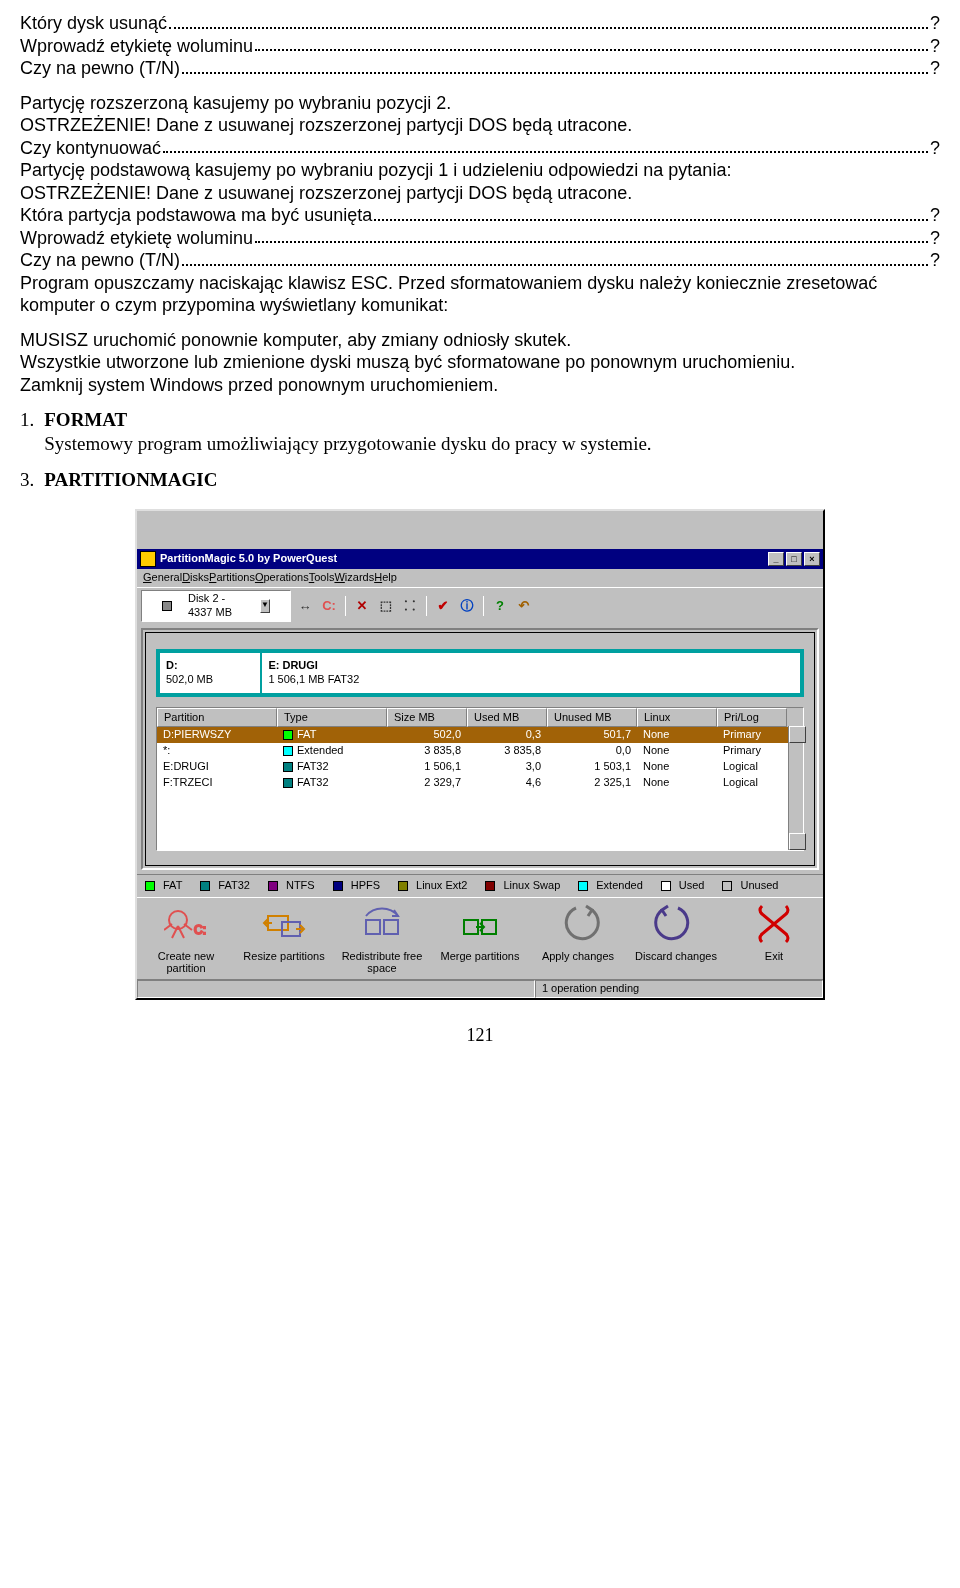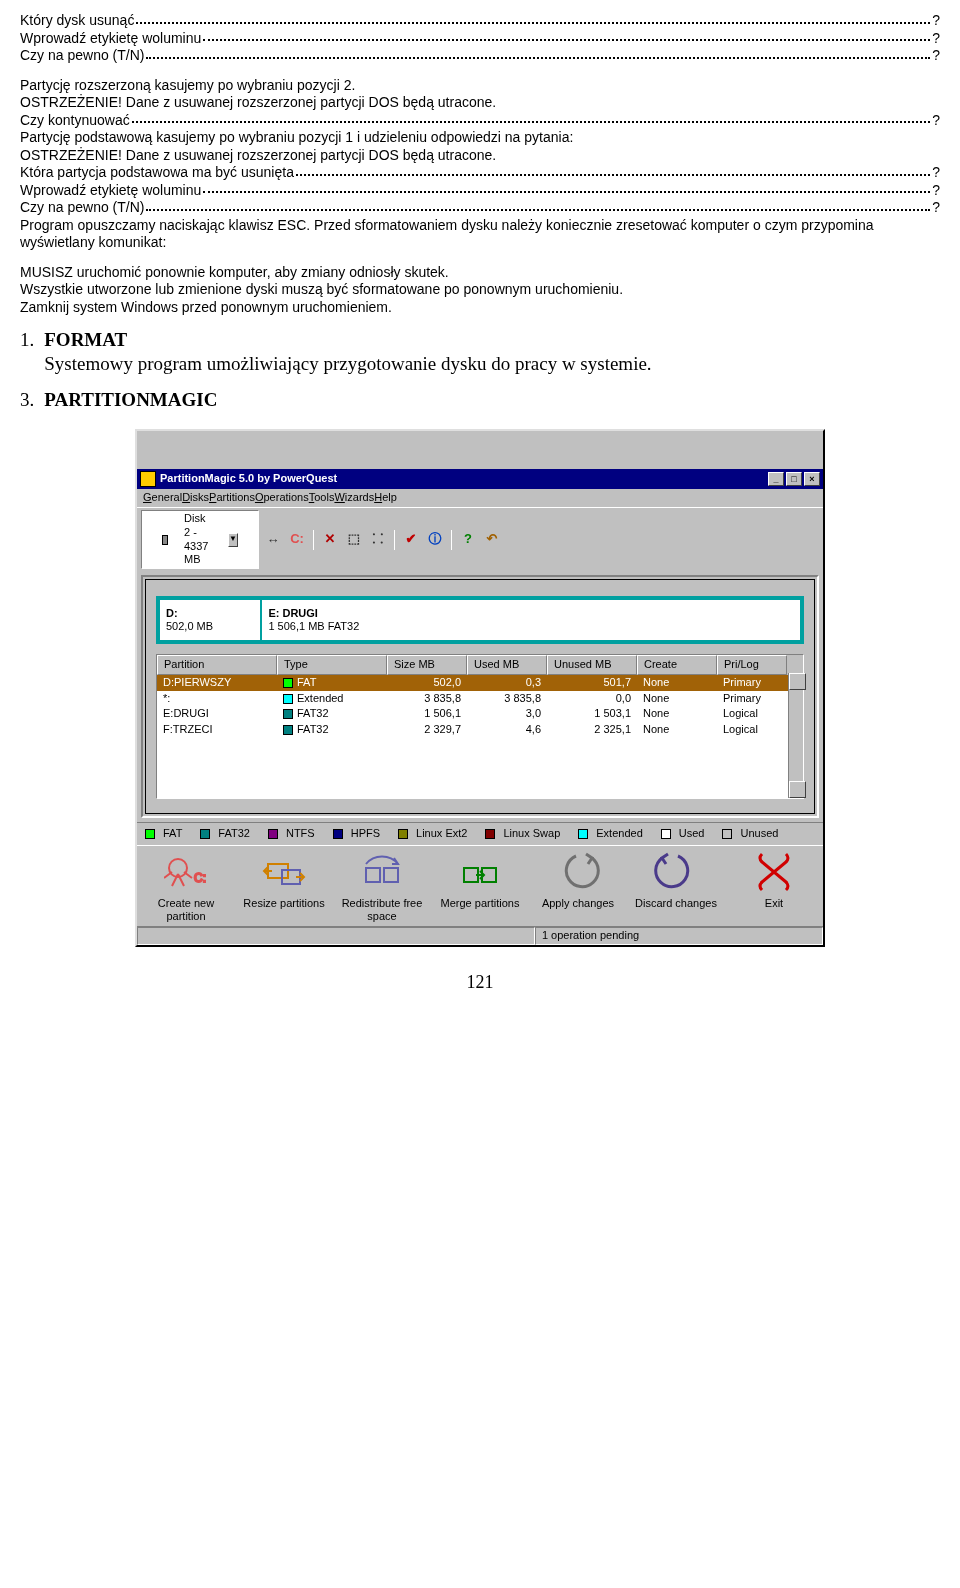--- a/index.html
+++ b/index.html
@@ -7,21 +7,21 @@
     font-family: "Times New Roman", Times, serif;
     font-size: 19px;
     line-height: 1.25;
     color: #000;
     background: #fff;
     margin: 0;
     padding: 12px 20px 40px 20px;
     width: 960px;
   }
   .indent { margin-left: 40px; }
-  .sans { font-family: Arial, Helvetica, sans-serif; font-size: 14px; }
+  .sans { font-family: Arial, Helvetica, sans-serif; font-size: 18px; }
   .dotfill {
     display: flex;
     white-space: nowrap;
   }
   .dotfill .txt { flex: 0 0 auto; }
   .dotfill .dots {
     flex: 1 1 auto;
     overflow: hidden;
     border-bottom: 2px dotted #000;
     position: relative;
@@ -99,21 +99,21 @@
     display: flex;
     align-items: center;
     gap: 4px;
   }
   .disk-select {
     background: #fff;
     border: 1px solid #808080;
     border-right-color: #fff;
     border-bottom-color: #fff;
     padding: 1px 20px;
-    width: 118px;
+    width: 150px;
     display: flex;
     align-items: center;
     gap: 16px;
     font-size: 11px;
   }
   .disk-select .hdd-ic {
     width: 14px; height: 10px; background: #888; border: 1px solid #000;
   }
   .disk-select .dd {
     width: 14px; height: 14px;
@@ -394,21 +394,21 @@
             </div>
           </div>
 
       <div class="part-table">
         <div class="pt-head">
           <div>Partition</div>
           <div>Type</div>
           <div>Size MB</div>
           <div>Used MB</div>
           <div>Unused MB</div>
-          <div>Create</div>
+          <div>Linux</div>
           <div>Pri/Log</div>
         </div>
         <div id="pt-rows">
               <div class="pt-row sel">
                 <div>D:PIERWSZY</div>
                 <div><span class="sw green"></span>FAT</div>
                 <div class="num">502,0</div>
                 <div class="num">0,3</div>
                 <div class="num">501,7</div>
                 <div>None</div>

